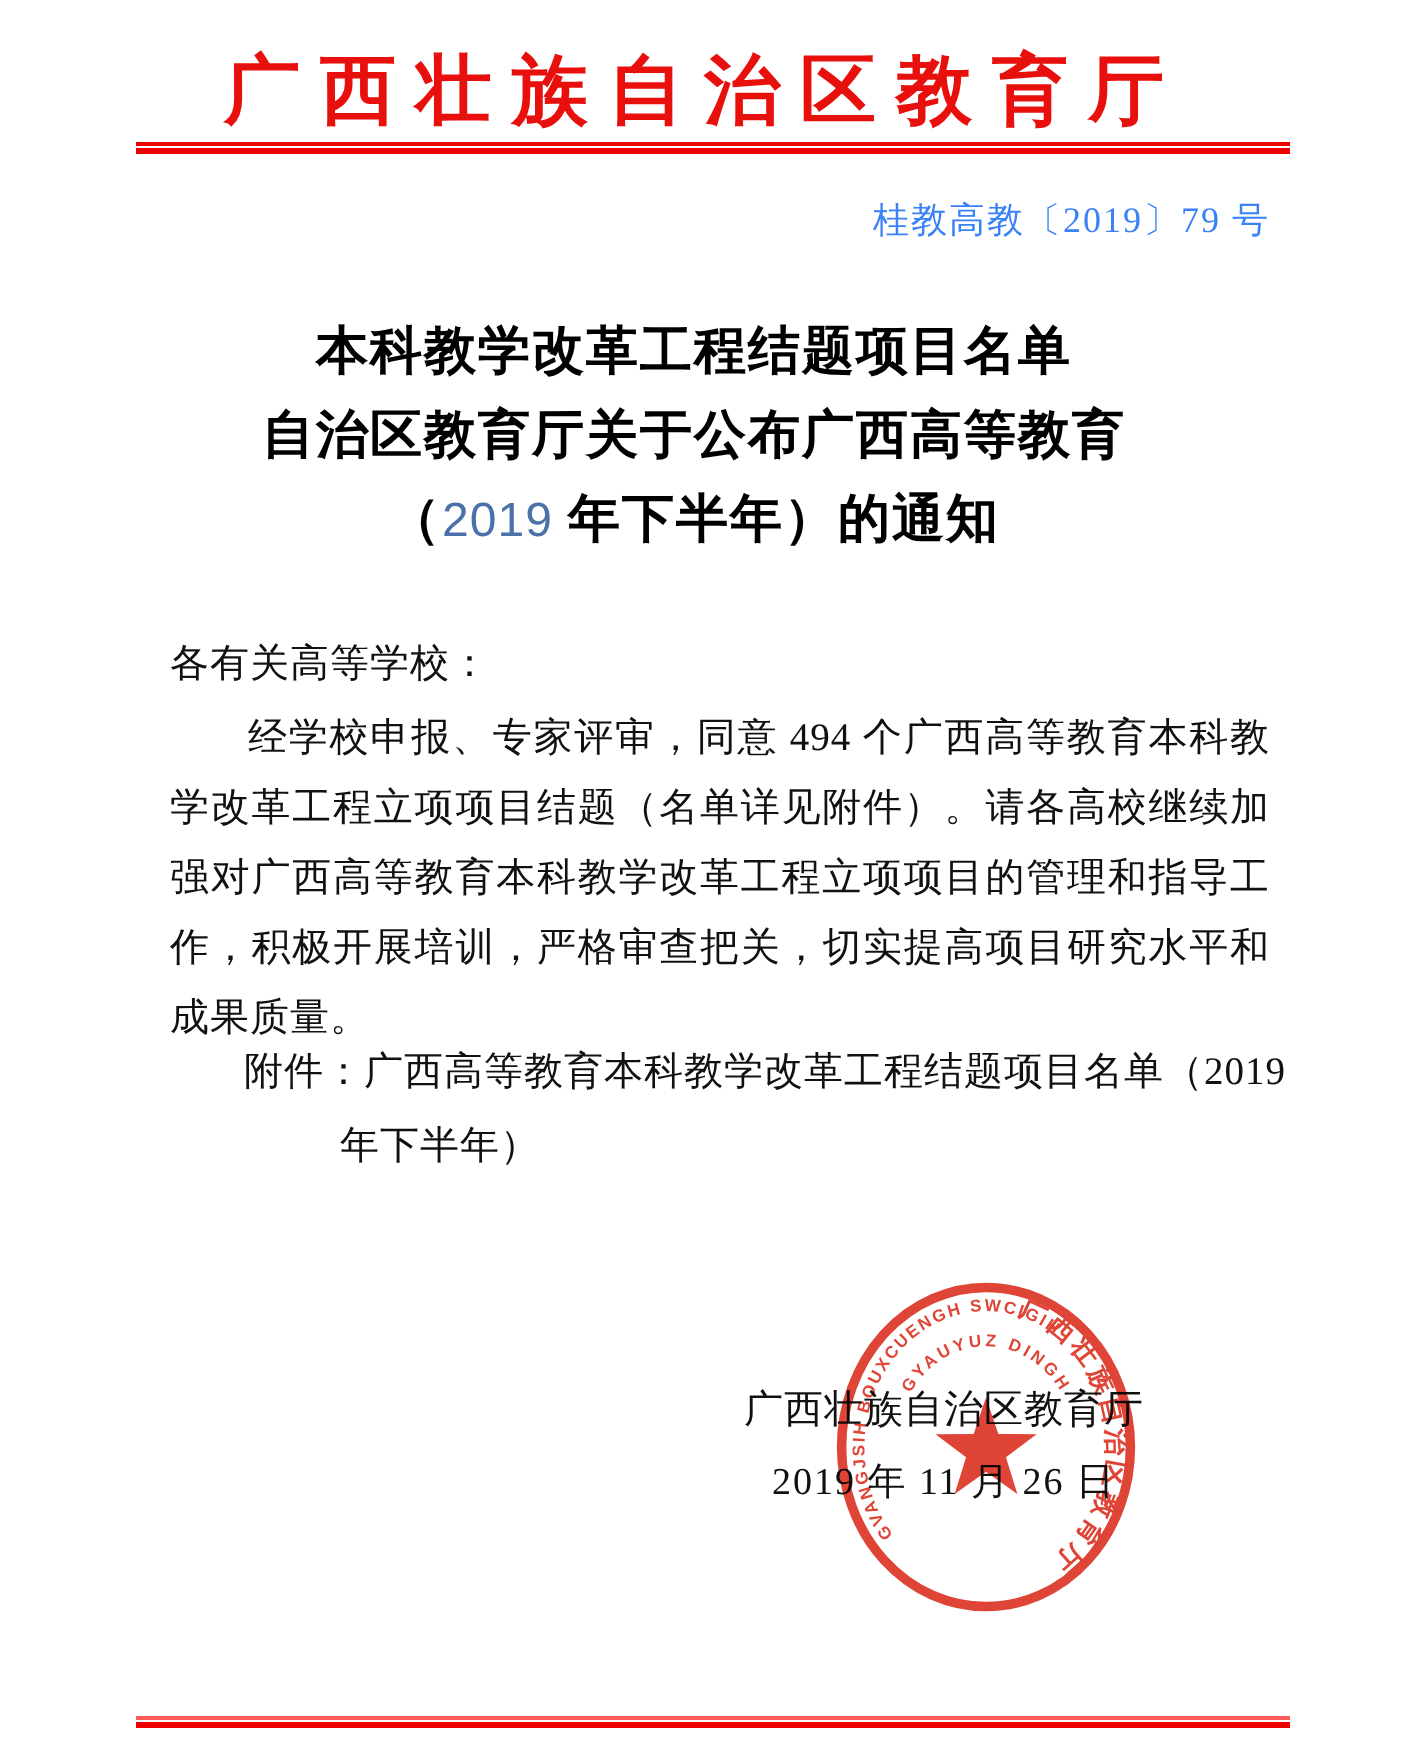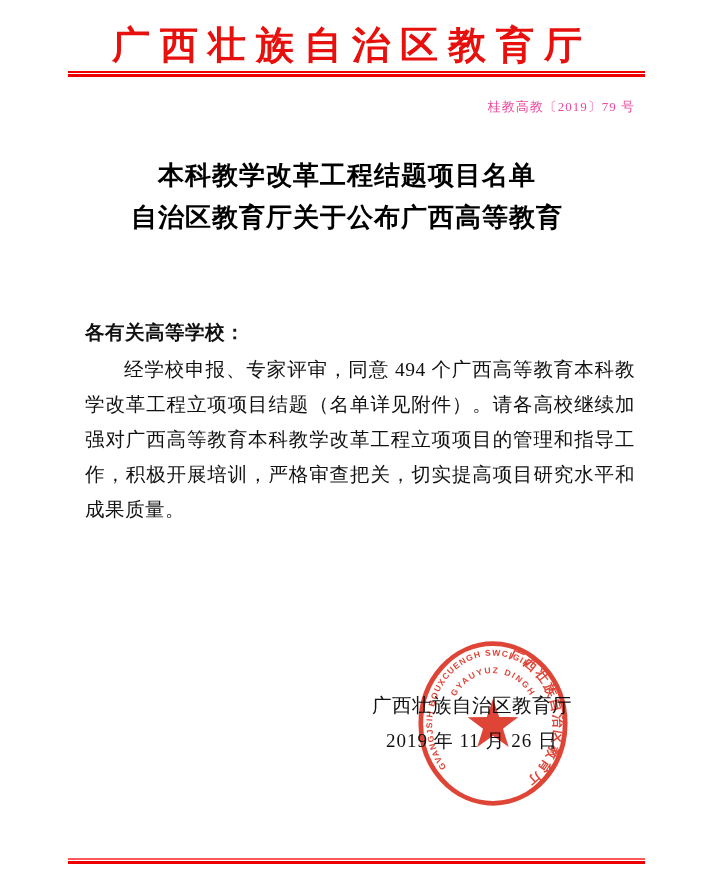--- a/index.html
+++ b/index.html
@@ -16,36 +16,36 @@
     color:#e8100c; white-space:nowrap;
   }
   .rule {
     position:absolute; left:68px; width:577px; height:1px;
     background:#ffffff; box-sizing:content-box;
   }
   .rule-top  { top:71px;  border-top:2px solid #ee0000; border-bottom:3px solid #ee0000; }
   .rule-bottom { top:858px; border-top:2px solid #ff5a5a; border-bottom:3px solid #ee0000; }
   .docnum {
     position:absolute; top:98px; right:59px;
-    font-size:13px; letter-spacing:1px; color:#ec4899;
+    font-size:18px; letter-spacing:1px; color:#3b82f6;
   }
   .title {
     position:absolute; top:155px; left:0; width:100%;
     text-align:center; font-size:26px; font-weight:bold;
     line-height:42px; color:#000; letter-spacing:1px;
   }
   .title .year {
     font-family:"Liberation Sans","DejaVu Sans",sans-serif;
     font-weight:400; font-size:24px; color:#4a72a8; letter-spacing:0.5px;
   }
   .body-block {
     position:absolute; top:318px; left:85px; width:550px;
     font-size:19.5px; color:#111;
   }
-  .salutation { line-height:30px; letter-spacing:0.5px;font-weight:bold; }
+  .salutation { line-height:30px; letter-spacing:0.5px; }
   .para {
     margin:4px 0 0 0; text-indent:2em; line-height:35px;
     text-align:justify; letter-spacing:0.5px;
   }
   .attachment {
     position:absolute; top:522px; left:85px; width:570px;
     font-size:19.5px; color:#111; letter-spacing:0.5px;
   }
   .att-line1 { margin-left:37px; line-height:30px; }
   .att-line2 { margin-left:85px; line-height:30px; margin-top:7px; }
@@ -73,27 +73,32 @@
 
   <div class="agency">广西壮族自治区教育厅</div>
 
   <div class="rule rule-top"></div>
 
   <div class="docnum">桂教高教〔2019〕79 号</div>
 
   <div class="title">
     <div>本科教学改革工程结题项目名单</div>
     <div>自治区教育厅关于公布广西高等教育</div>
+    <div><span>（</span><span class="year">2019</span><span> 年下半年）的通知</span></div>
   </div>
 
   <div class="body-block">
     <div class="salutation">各有关高等学校：</div>
     <p class="para">经学校申报、专家评审，同意 494 个广西高等教育本科教学改革工程立项项目结题（名单详见附件）。请各高校继续加强对广西高等教育本科教学改革工程立项项目的管理和指导工作，积极开展培训，严格审查把关，切实提高项目研究水平和成果质量。</p>
   </div>
 
+  <div class="attachment">
+    <div class="att-line1"><span>附件：</span><span>广西高等教育本科教学改革工程结题项目名单（2019</span></div>
+    <div class="att-line2">年下半年）</div>
+  </div>
 
   <div class="signature">
     <div class="sig-org">广西壮族自治区教育厅</div>
     <div class="sig-date">2019 年 11 月 26 日</div>
   </div>
 
   <svg class="seal" viewBox="0 0 170 180" xmlns="http://www.w3.org/2000/svg">
     <defs>
       <path id="arc-latin-outer" d="M 37.4 137.8 A 64 71.5 0 0 1 132.6 42.2" fill="none"></path>
       <path id="arc-chinese" d="M 101.6 20.9 A 64 71.5 0 0 1 115.0 153.1" fill="none"></path>

